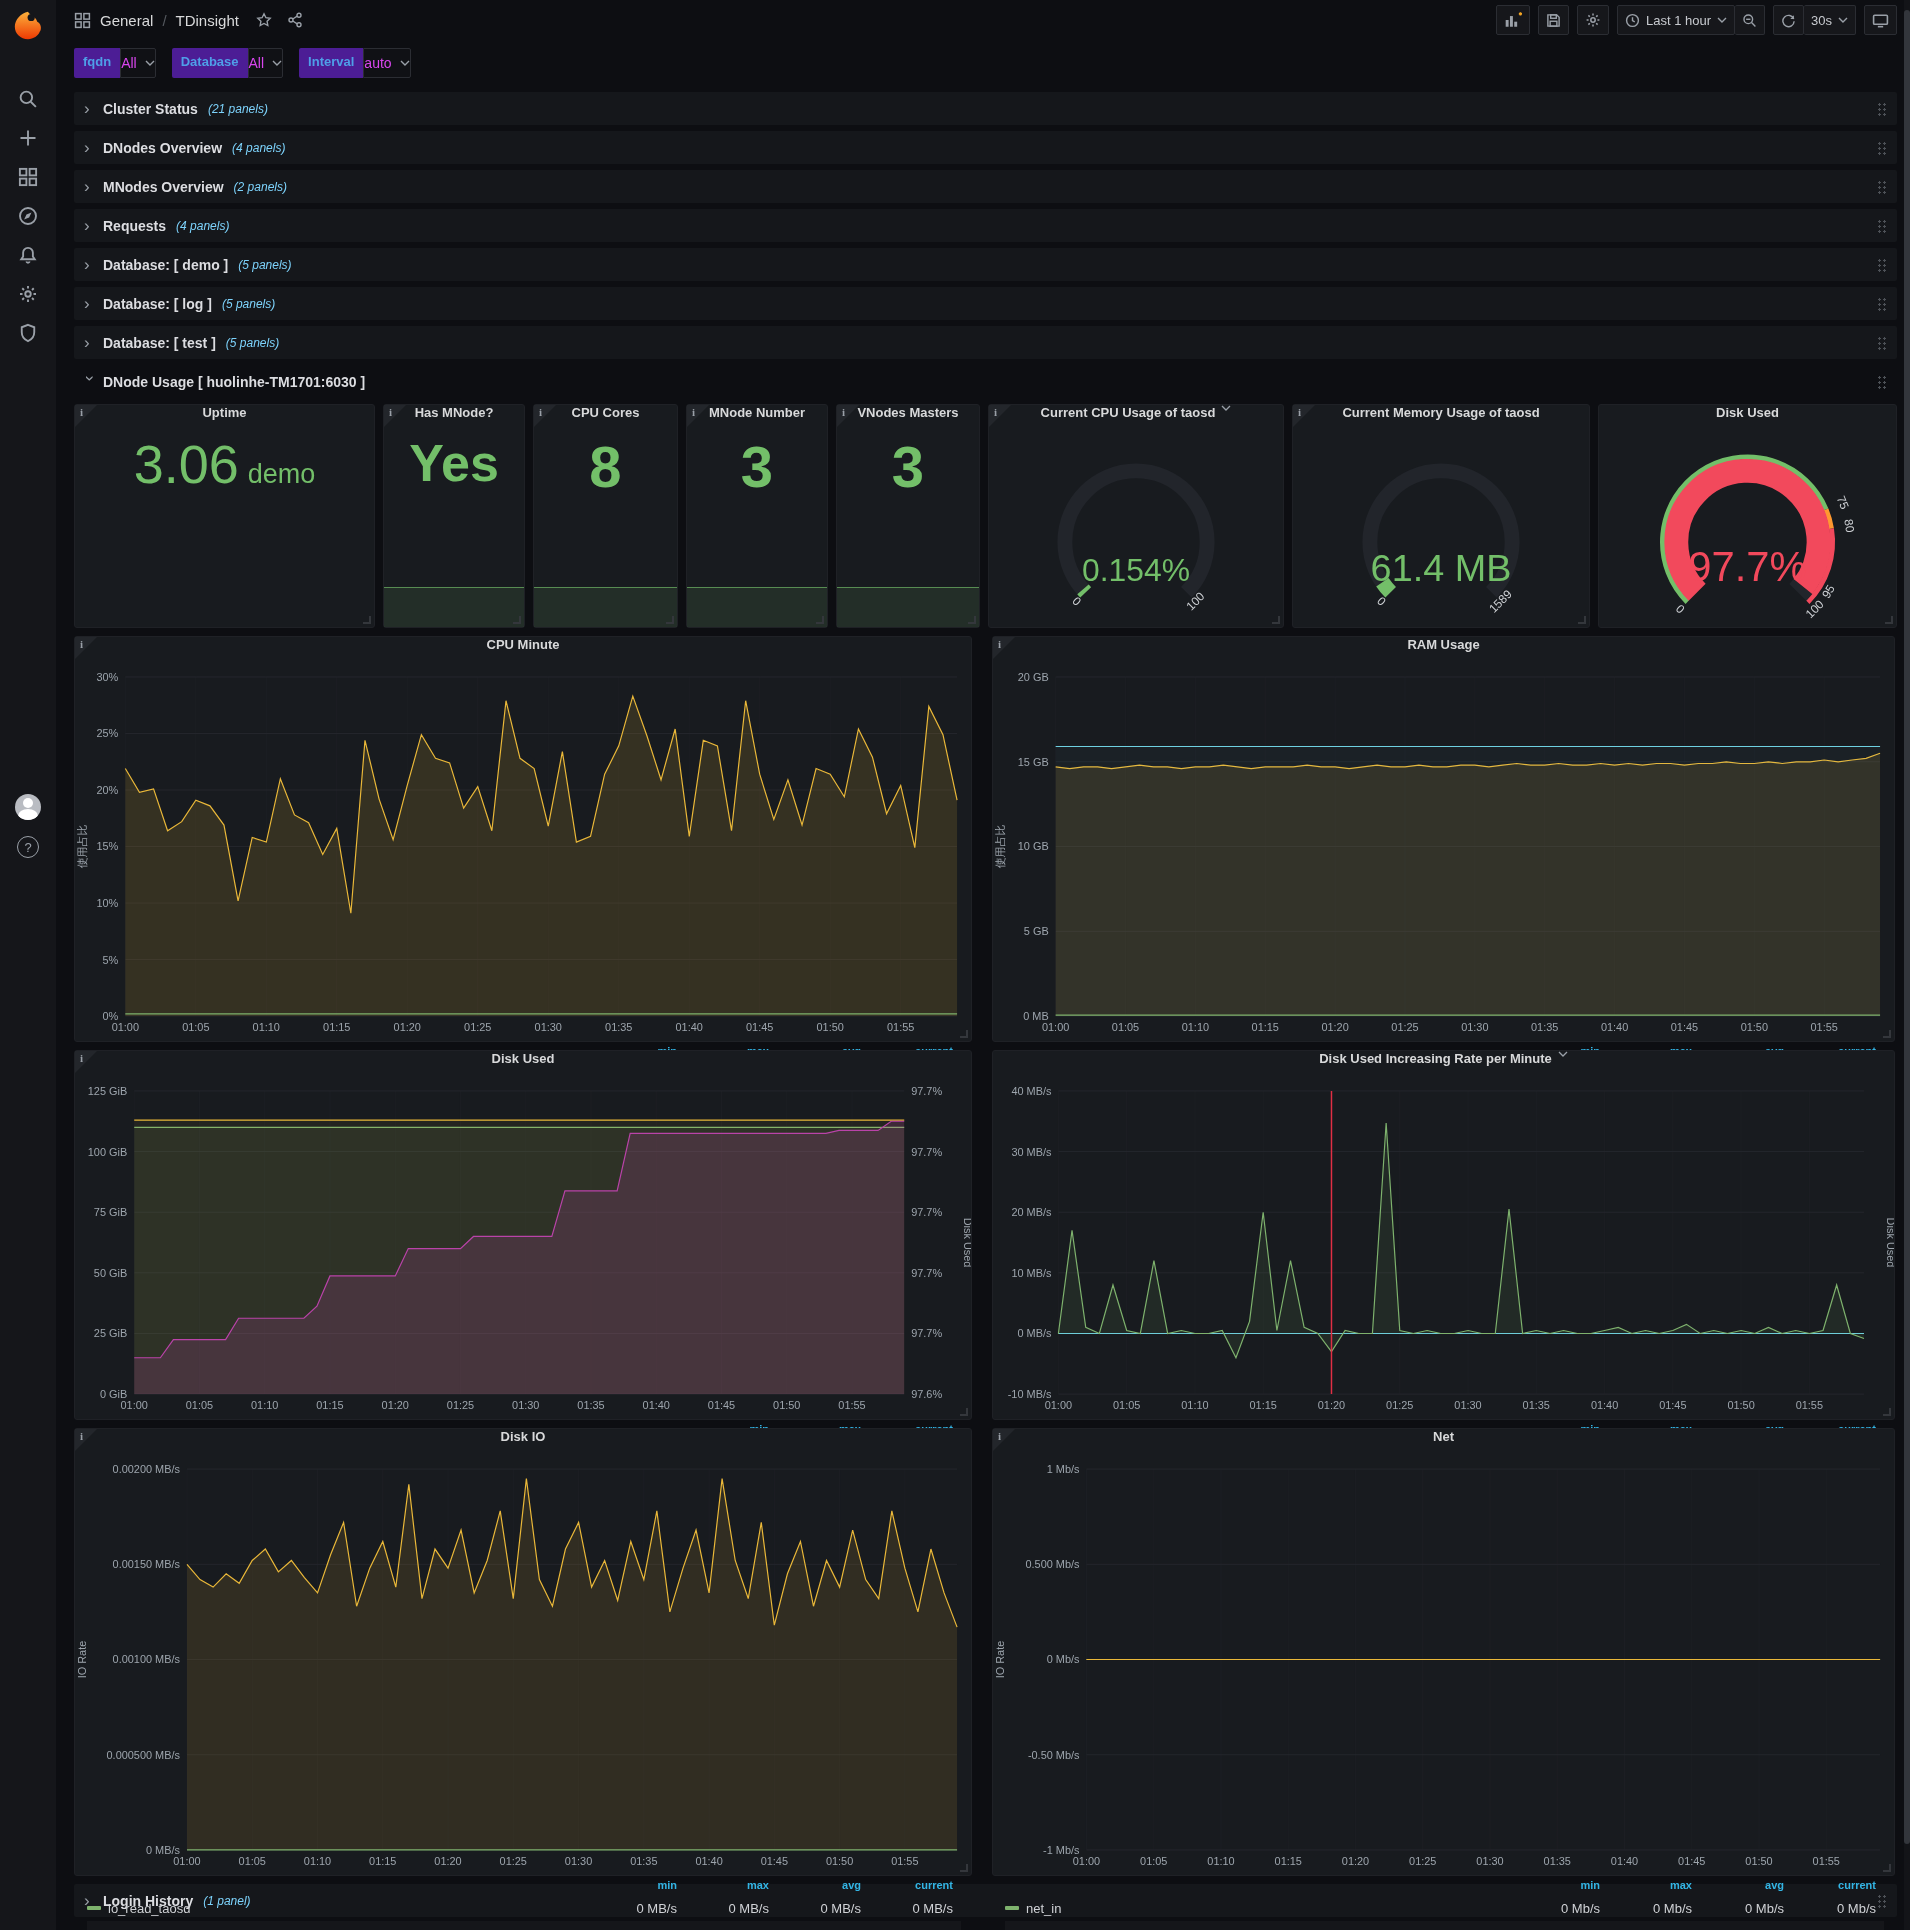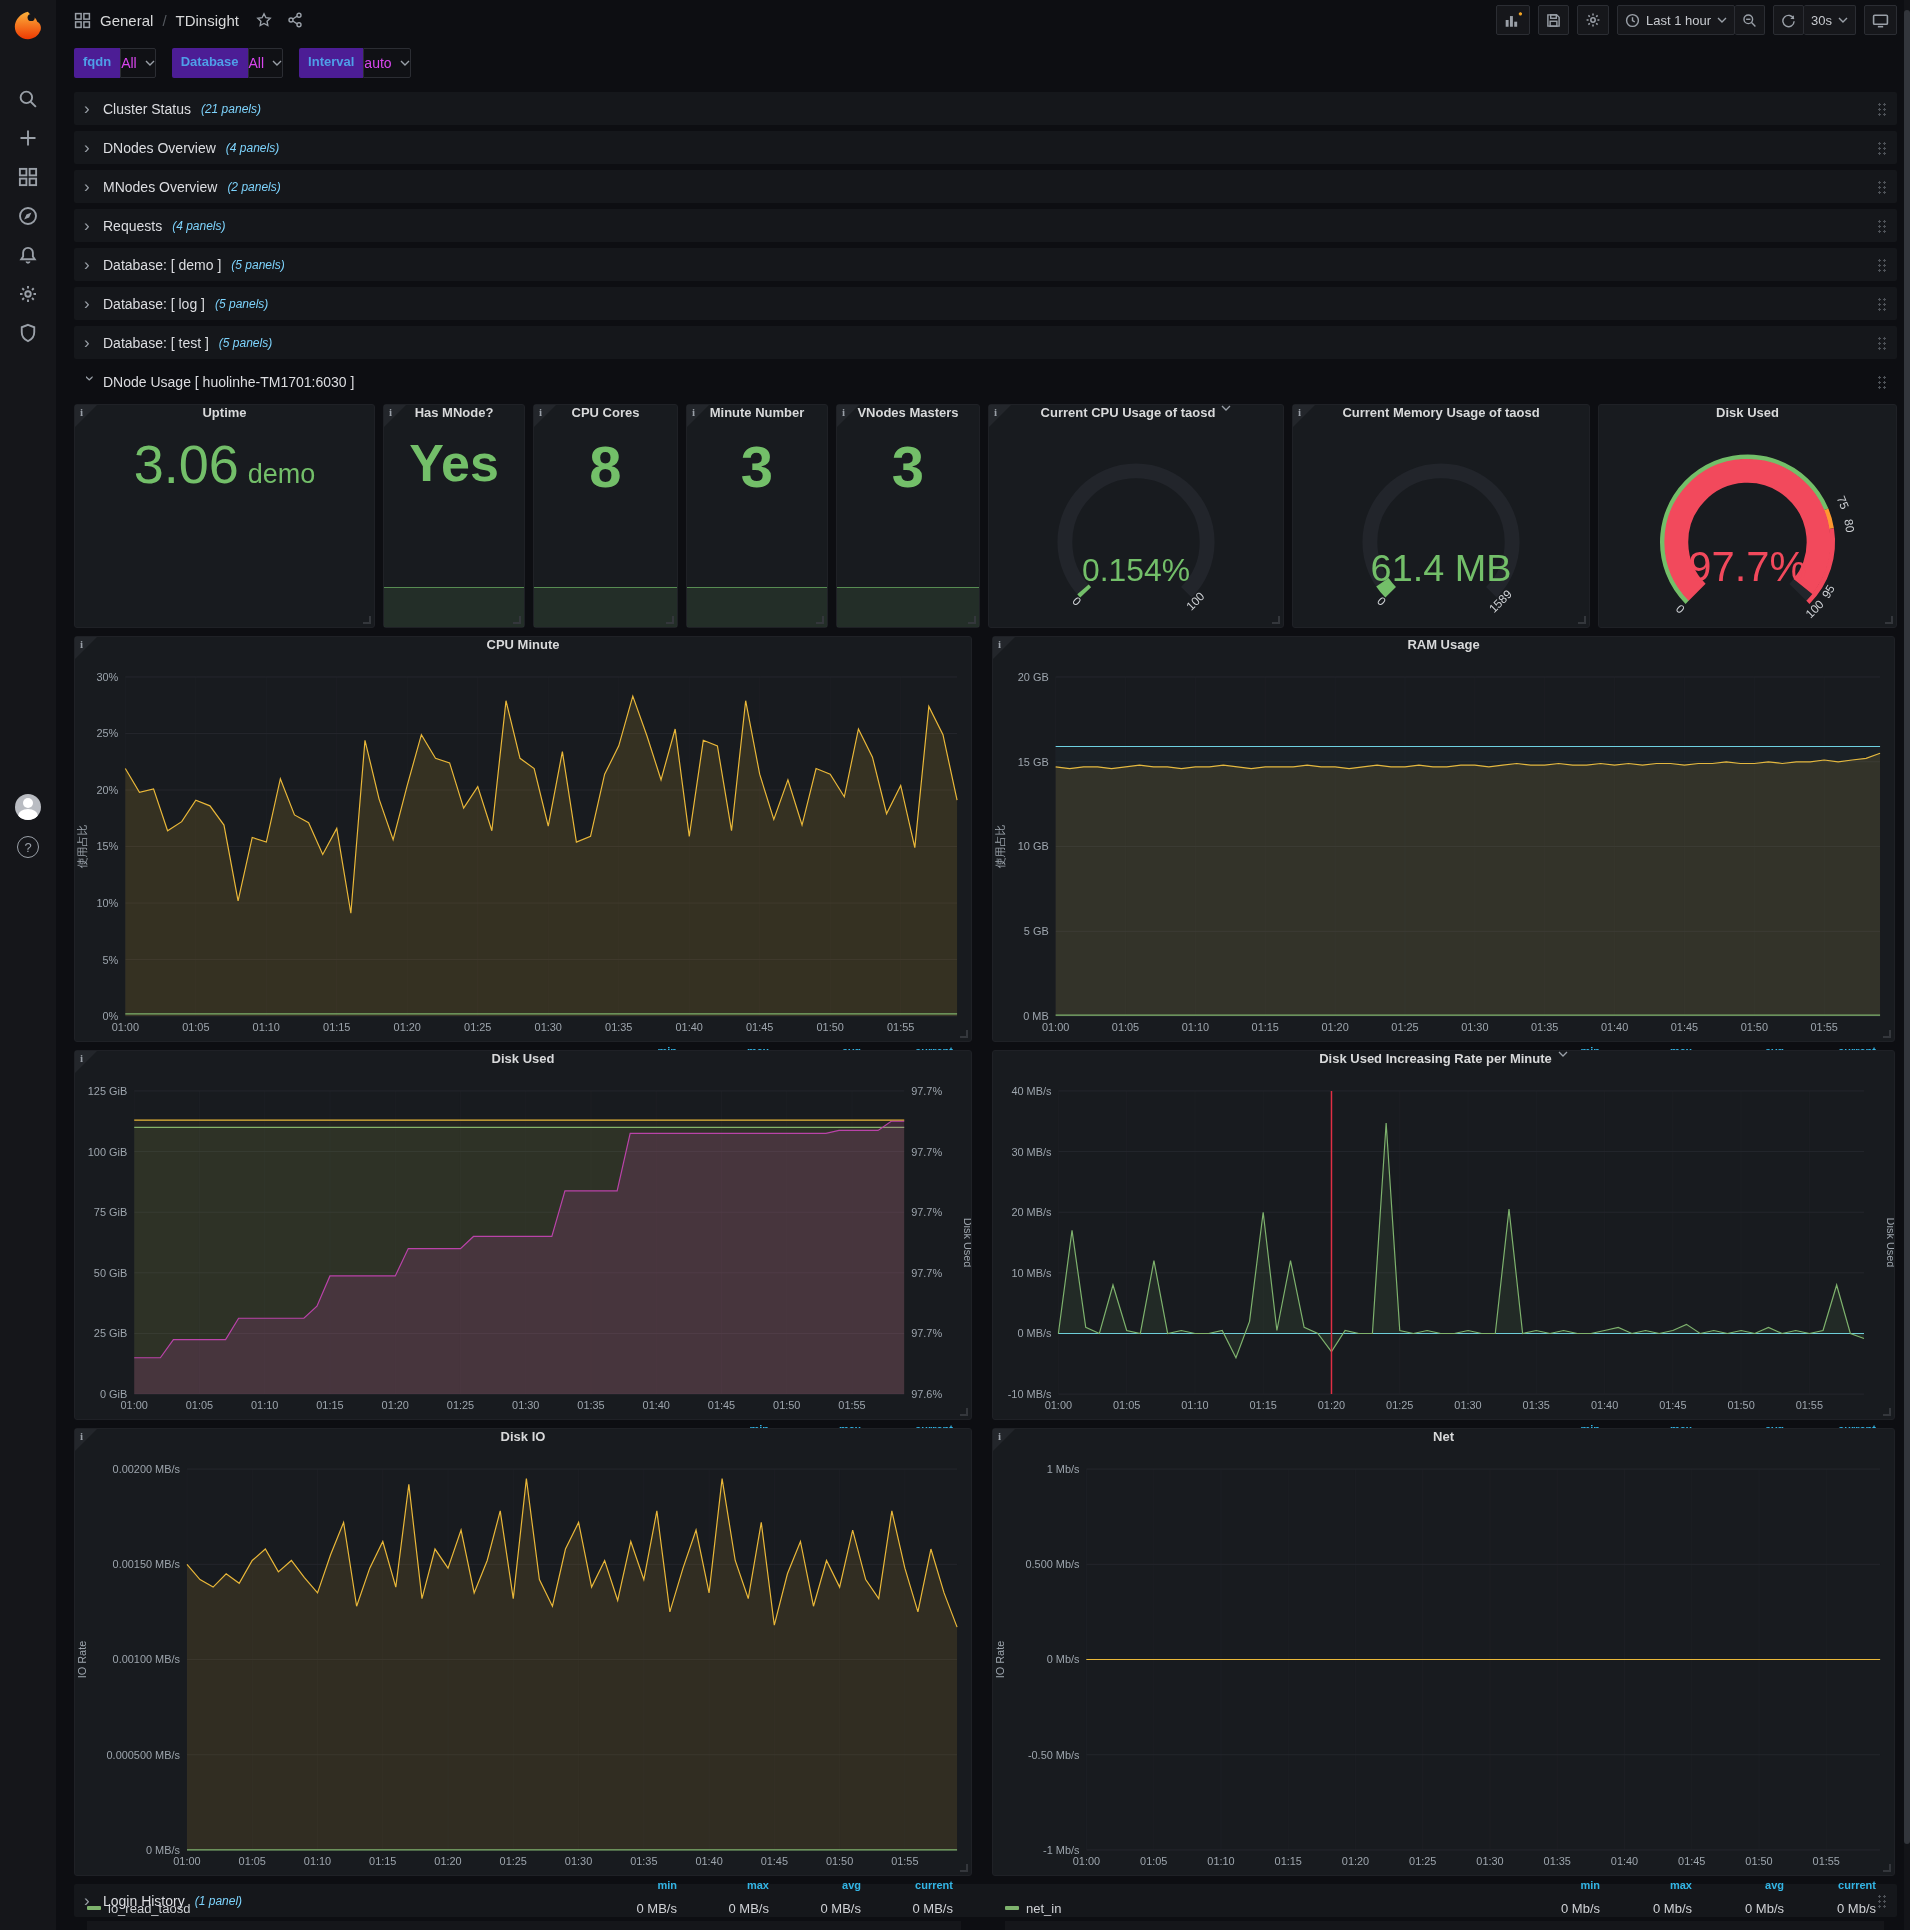--- a/index.html
+++ b/index.html
@@ -34,21 +34,21 @@
   
   .submenu{margin-top:8px;display:flex;gap:16px}
   .var{display:flex;align-items:stretch;cursor:pointer}
   .var-label{padding:6px 9px;background:#4c1d95;color:#4f9fe8;font-size:13px;font-weight:700;border-radius:2px 0 0 2px}
   .var-value{padding:6px 0;border:1px solid #2b2d33;border-radius:0 2px 2px 0;font-size:14px;color:#d946ef;display:flex;align-items:center;gap:8px;background:#101115}
   
   .dash{margin-top:14px;flex:1;display:flex;flex-direction:column}
   .dash-row{height:33px;margin-bottom:6px;background:#15171b;border-radius:2px;display:flex;align-items:center;padding:0 10px;cursor:pointer}
   .row-chev{color:#9aa0a8;font-size:17px;line-height:1;width:12px}
   .row-chev.open{display:inline-block;transform:rotate(90deg)}
-  .row-title{font-size:14px;font-weight:400;color:#dcdde1;margin-left:7px}
+  .row-title{font-size:14px;font-weight:700;color:#dcdde1;margin-left:7px}
   .row-count{font-size:12px;font-style:italic;color:#7dd3fc;margin-left:10px}
   .dots{margin-left:auto;width:10px;height:14px;background-image:radial-gradient(#4d5157 1.1px,transparent 1.3px);background-size:5px 5px;cursor:grab}
   .dash-row.expanded{background:transparent}
   
   .panel{position:relative;background:#181b1f;border:1px solid #1f2126;border-radius:3px;display:flex;flex-direction:column}
   .panel::after{content:"";position:absolute;right:3px;bottom:3px;width:6px;height:6px;border-right:2px solid #34373c;border-bottom:2px solid #34373c}
   .panel-header{height:28px;flex:none;display:flex;align-items:flex-start;justify-content:center;gap:6px;font-size:13px;font-weight:700;color:#d8d9da;cursor:pointer}
   .info-corner{position:absolute;top:0;left:0;width:0;height:0;border-top:22px solid #23262b;border-right:22px solid transparent;z-index:2;cursor:pointer}
   .info-corner i{position:absolute;top:-21px;left:5px;font-style:normal;font-size:11px;font-weight:700;color:#9aa0a8;font-family:"Liberation Serif",serif}
   
@@ -372,21 +372,21 @@
                 <span>8</span>
               </div>
               <span class="strip"></span>
             </div>
         </div>
         <div class="panel pw3 v-num">
           <span class="info-corner">
               <i>i</i>
             </span>
           <div class="panel-header">
-              <span>Minute Number</span>
+              <span>MNode Number</span>
             </div>
           <div class="stat-body">
               <div class="stat-value">
                 <span>3</span>
               </div>
               <span class="strip"></span>
             </div>
         </div>
         <div class="panel pw4 v-num">
           <span class="info-corner">

